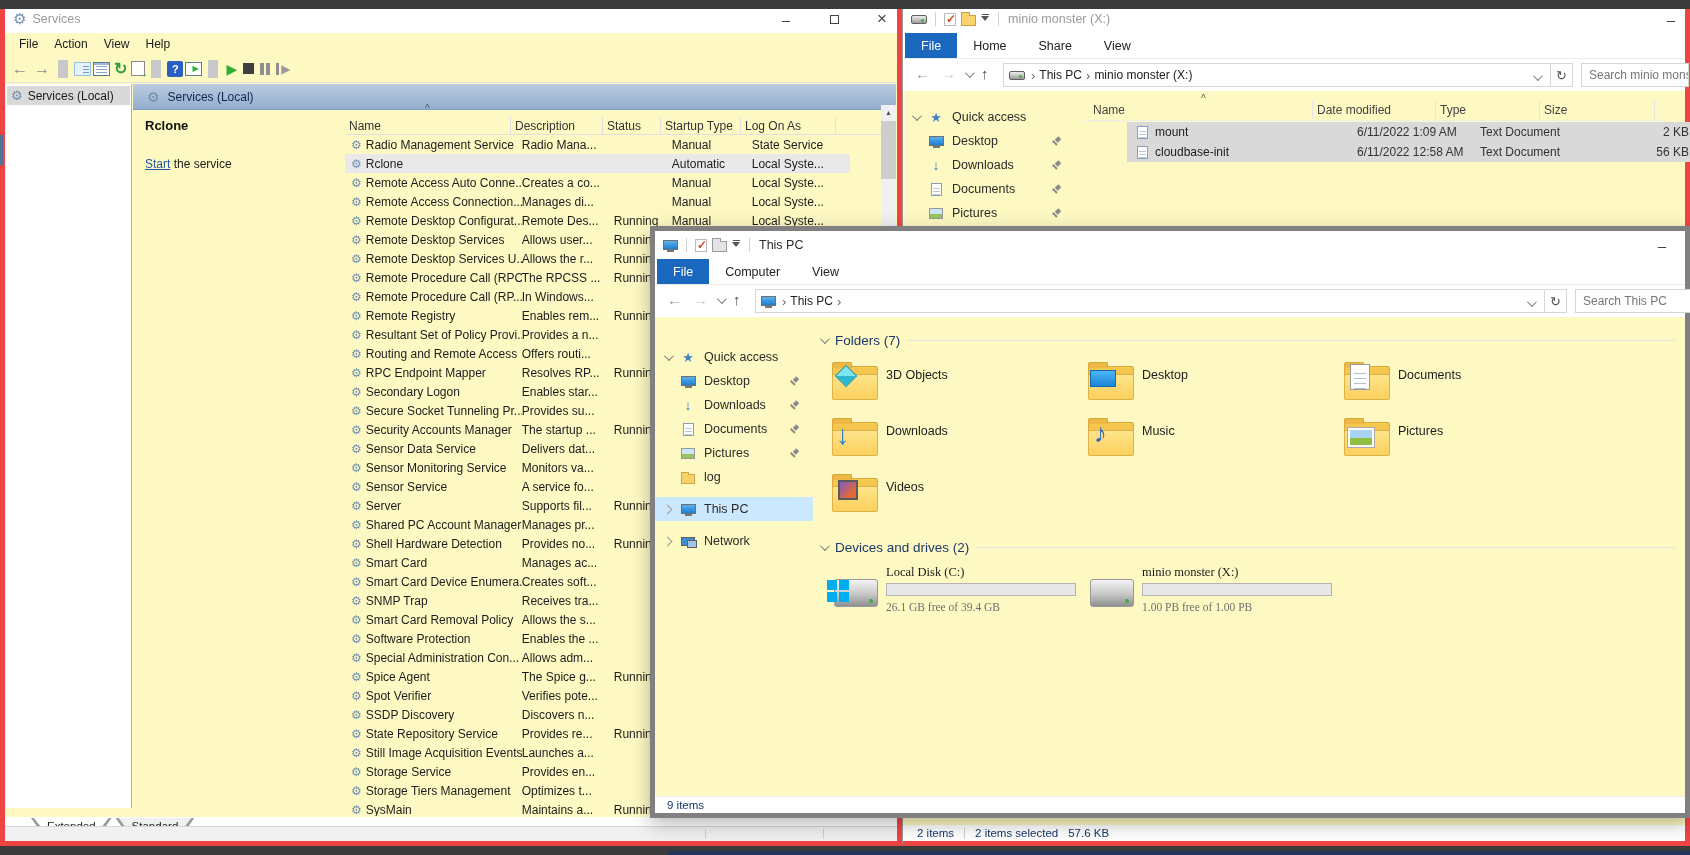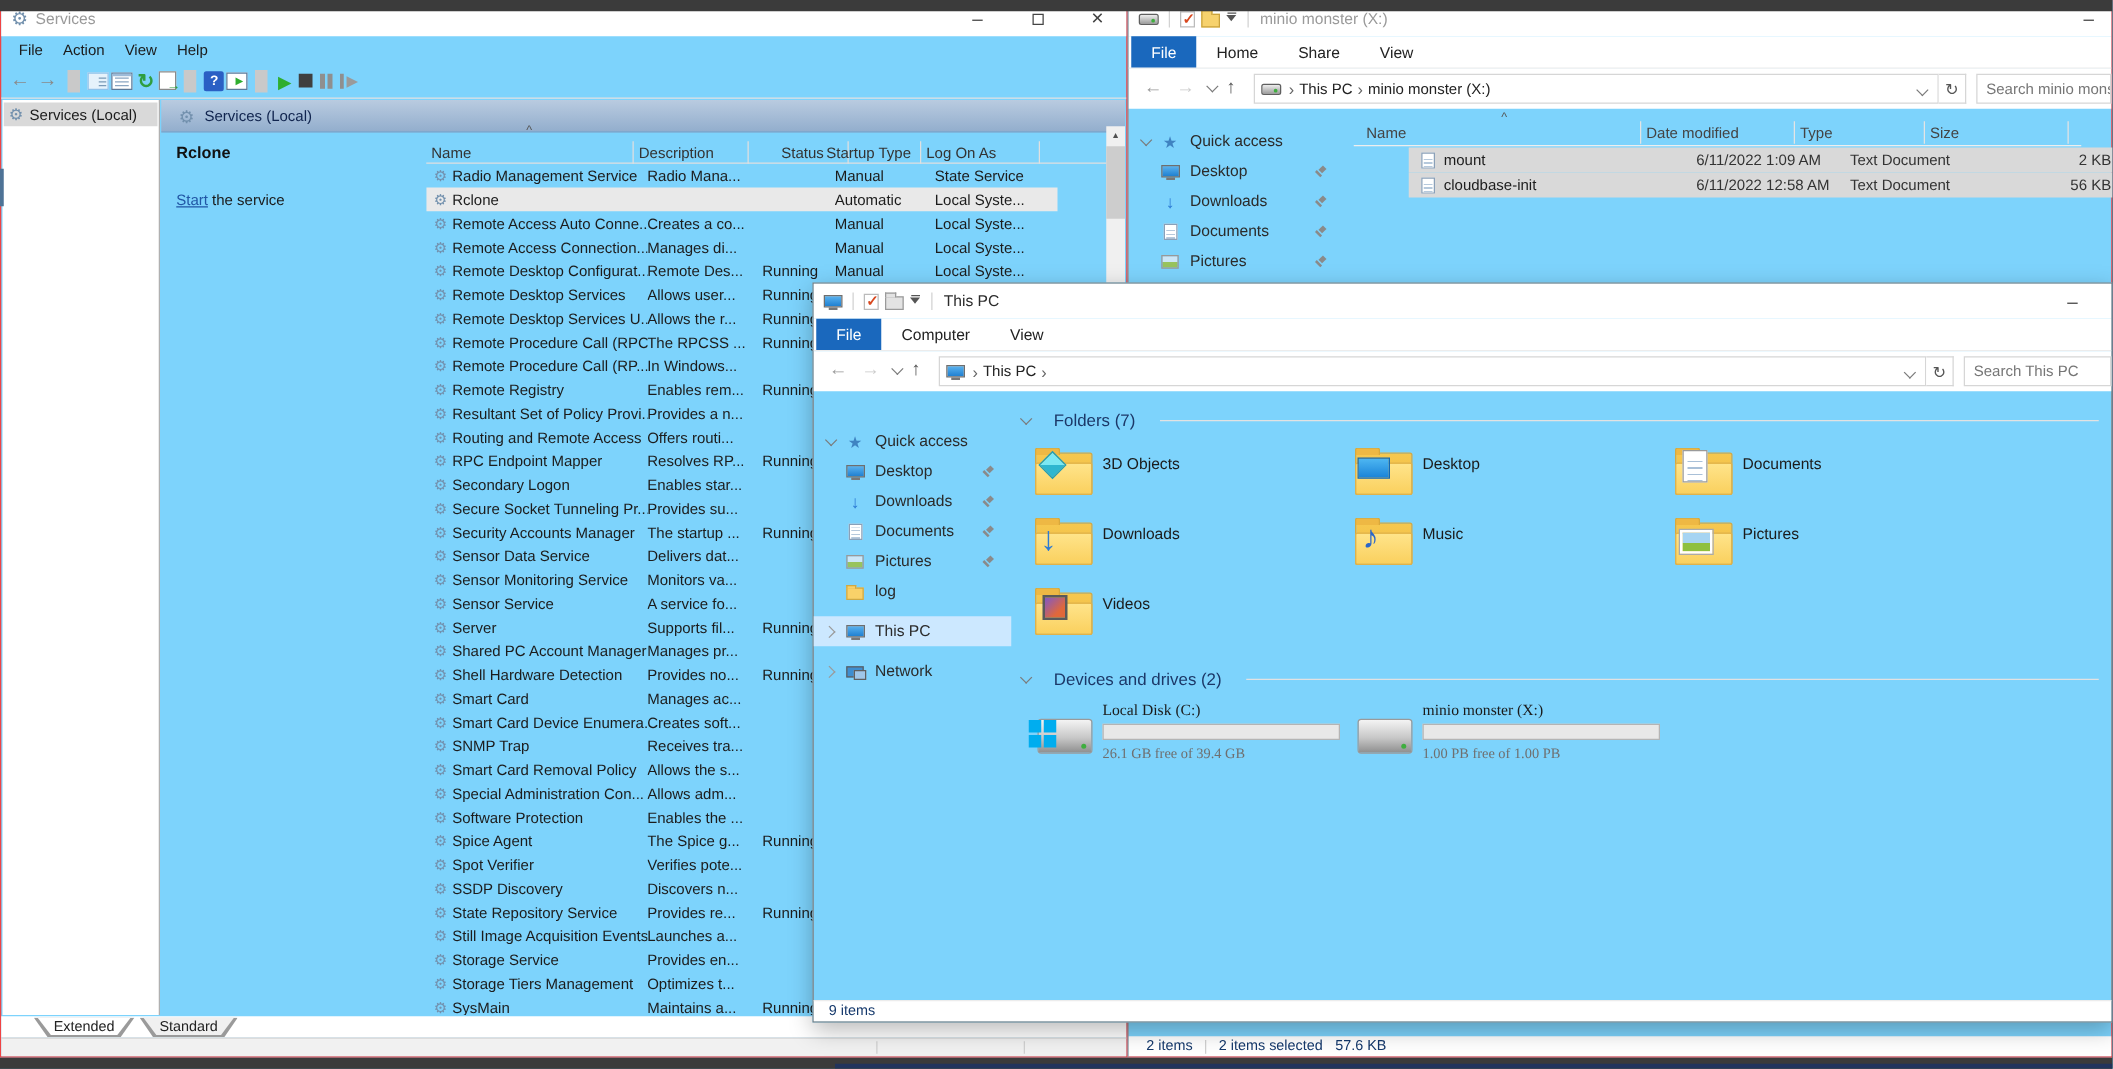--- a/index.html
+++ b/index.html
@@ -1,19 +1,19 @@
 <!DOCTYPE html>
 <html><head>
 <meta charset="utf-8">
 <style>
   * { margin:0; padding:0; box-sizing:border-box; }
   body { font-family:"Liberation Sans", sans-serif; background:#3b3b3b; }
   .screen { position:relative; width:1690px; height:855px; overflow:hidden; background:#3b3b3b; }
   .abs { position:absolute; }
-  .win { position:absolute; background:#7dd3fc; border:1px solid #ef4444; }
+  .win { position:absolute; background:#fef9c3; border:5px solid #ef4444; }
 
   
   .t12 { font-size:12px; color:#1b1b1b; }
 
   
   .titlebar { position:absolute; left:0; top:0; right:0; height:28px; background:#fff; display:flex; align-items:center; gap:6px; padding-left:8px; }
   .title-text { font-size:12.5px; color:#2b2b2b; white-space:nowrap; }
   .title-text.inactive { color:#9a9a9a; }
   .capbtn { position:absolute; top:0; height:28px; width:46px; display:flex; align-items:center; justify-content:center; color:#444; font-size:14px; }
   .glyph-min::before { content:"–"; font-size:15px; }
@@ -104,21 +104,21 @@
   .side-pin { position:absolute; display:flex; }
 
   .f-hdr-cell { position:absolute; top:2px; height:18px; font-size:12px; color:#444; padding-left:4px; border-right:1px solid #e4e4e4; line-height:18px; }
   .file-row { position:relative; height:20px; width:582px; display:flex; align-items:center; font-size:12px; color:#1c1c1c; white-space:nowrap; }
   .file-row.selected { background:#d9d9d9; }
   .file-row .fc-name { width:230px; display:flex; align-items:center; gap:7px; padding-left:10px; overflow:hidden; }
   .file-row .fc-date { width:123px; color:#333; }
   .file-row .fc-type { width:104px; color:#333; }
   .file-row .fc-size { width:115px; text-align:right; padding-right:10px; color:#333; }
 
-  .sec-hdr { display:flex; align-items:center; gap:20px; font-size:13.5px; color:#1c3868; }
+  .sec-hdr { display:flex; align-items:center; gap:8px; font-size:13.5px; color:#1c3868; }
   .sec-hdr .rule { flex:1; border-top:1px solid #e2e2e2; }
 
   
   .tile { position:relative; width:256px; height:56px; display:flex; }
   .bfolder { position:absolute; left:8px; top:10px; width:46px; height:34px; background:linear-gradient(#f6c84f,#eeb844); border:1px solid #d8a93c; border-radius:2px; }
   .bfolder::before { content:""; position:absolute; top:-5px; left:-1px; width:18px; height:5px; background:#eeb844; border:1px solid #d8a93c; border-bottom:none; border-radius:2px 2px 0 0; }
   .bfolder::after { content:""; position:absolute; left:-1px; right:-1px; bottom:-1px; height:24px; background:linear-gradient(#ffe48a,#fad05e); border:1px solid #e0b24a; border-radius:2px; }
   .ov { position:absolute; z-index:2; }
   .tile-label { position:absolute; left:62px; top:12px; font-size:12.5px; color:#1b1b1b; white-space:nowrap; }
   .objects3d .ov { left:14px; top:12px; width:16px; height:16px; background:linear-gradient(135deg,#7ce7f2 50%,#2fb6cf 50%); border:1px solid #1d9cb8; transform:rotate(45deg); }
@@ -212,21 +212,21 @@
       <div style="font-size:13px; font-weight:bold; color:#111;">Rclone</div>
       <div style="margin-top:24px; font-size:12px;">
         <a style="color:#2156a5; text-decoration:underline; cursor:pointer;">Start</a><span class="t12"> the service</span>
       </div>
     </div>
 
     <div class="abs" style="left:340px; top:100px; width:545px; height:30px; border-bottom:1px solid #e0e0e0;">
       <span style="position:absolute; left:80px; top:-2px; font-size:10px; color:#555;">^</span>
       <span class="s-hdr-cell" style="left:0; width:166px;">Name</span>
       <span class="s-hdr-cell" style="left:166px; width:92px;">Description</span>
-      <span class="s-hdr-cell" style="left:258px; width:58px;margin-left:22px;">Status</span>
+      <span class="s-hdr-cell" style="left:258px; width:58px;">Status</span>
       <span class="s-hdr-cell" style="left:316px; width:80px;">Startup Type</span>
       <span class="s-hdr-cell" style="left:396px; width:95px;">Log On As</span>
     </div>
 
     <div class="abs" style="left:340px; top:130px; width:545px; height:681px; overflow:hidden;">
 
         <div class="s-row">
           <span class="gear"></span>
           <span class="c-name">Radio Management Service</span>
           <span class="c-desc">Radio Mana...</span>
@@ -455,31 +455,31 @@
           <span class="gear"></span>
           <span class="c-name">Smart Card Removal Policy</span>
           <span class="c-desc">Allows the s...</span>
           <span class="c-status"></span>
           <span class="c-startup"></span>
           <span class="c-logon"></span>
         </div>
 
         <div class="s-row">
           <span class="gear"></span>
+          <span class="c-name">Software Protection</span>
+          <span class="c-desc">Enables the ...</span>
+          <span class="c-status"></span>
+          <span class="c-startup"></span>
+          <span class="c-logon"></span>
+        </div>
+
+        <div class="s-row">
+          <span class="gear"></span>
           <span class="c-name">Special Administration Con...</span>
           <span class="c-desc">Allows adm...</span>
-          <span class="c-status"></span>
-          <span class="c-startup"></span>
-          <span class="c-logon"></span>
-        </div>
-
-        <div class="s-row">
-          <span class="gear"></span>
-          <span class="c-name">Software Protection</span>
-          <span class="c-desc">Enables the ...</span>
           <span class="c-status"></span>
           <span class="c-startup"></span>
           <span class="c-logon"></span>
         </div>
 
         <div class="s-row">
           <span class="gear"></span>
           <span class="c-name">Spice Agent</span>
           <span class="c-desc">The Spice g...</span>
           <span class="c-status">Running</span>

